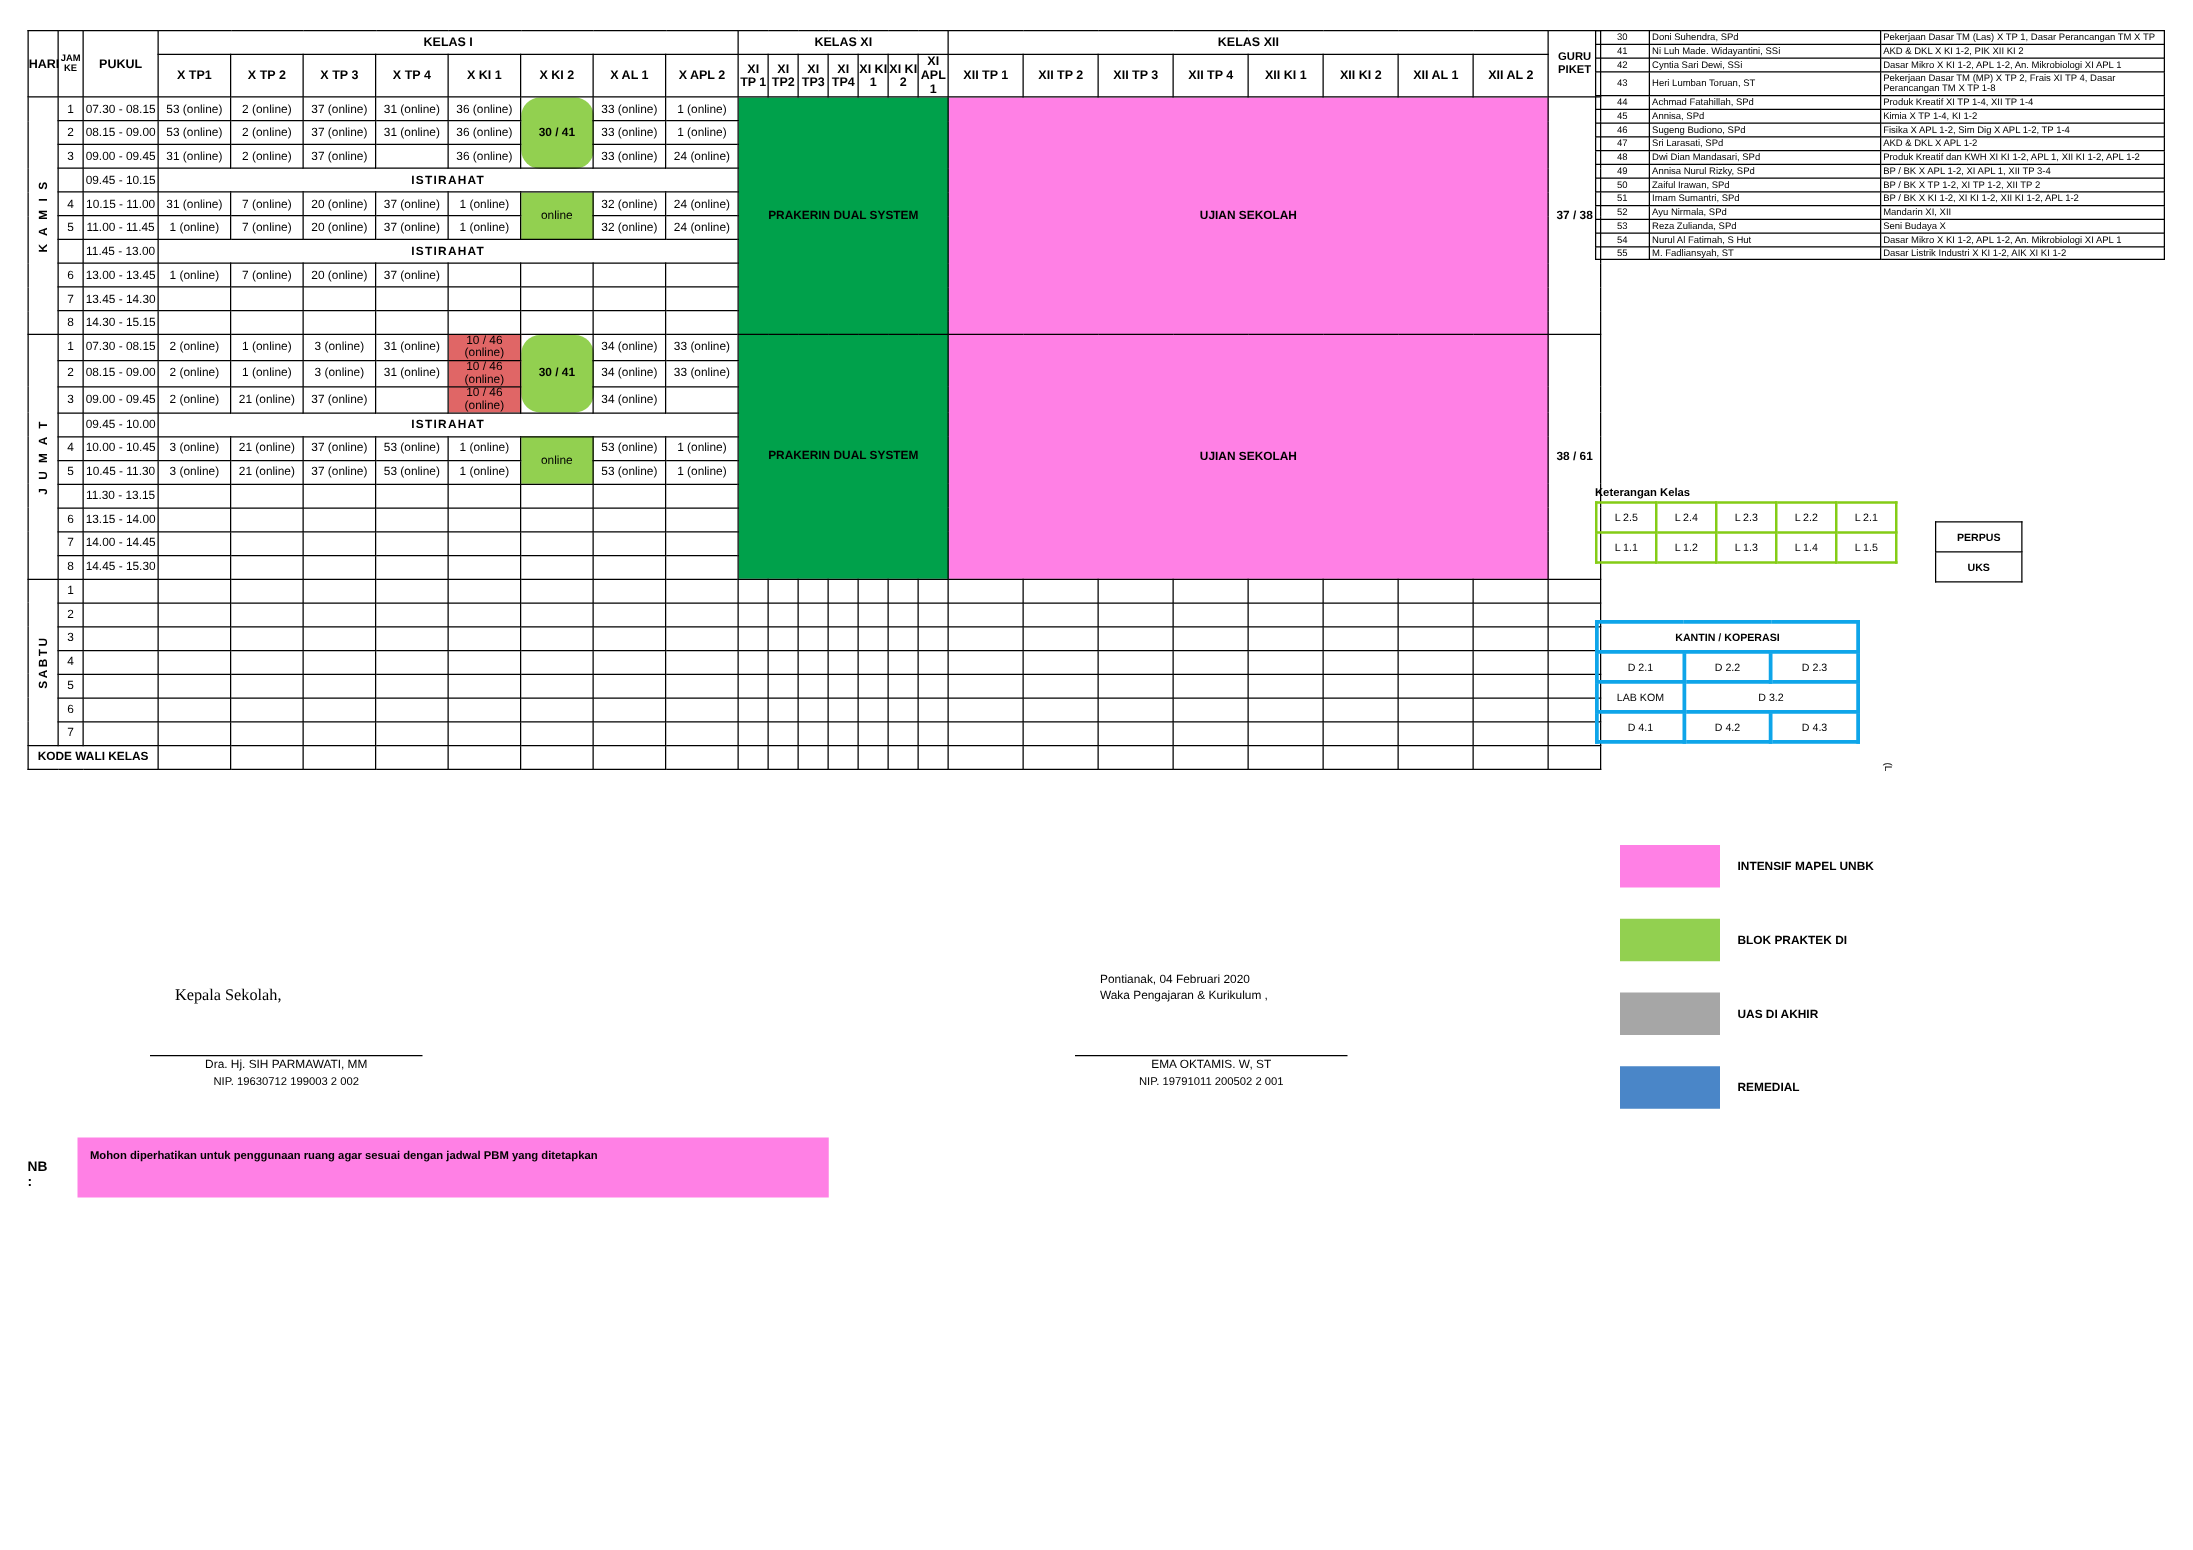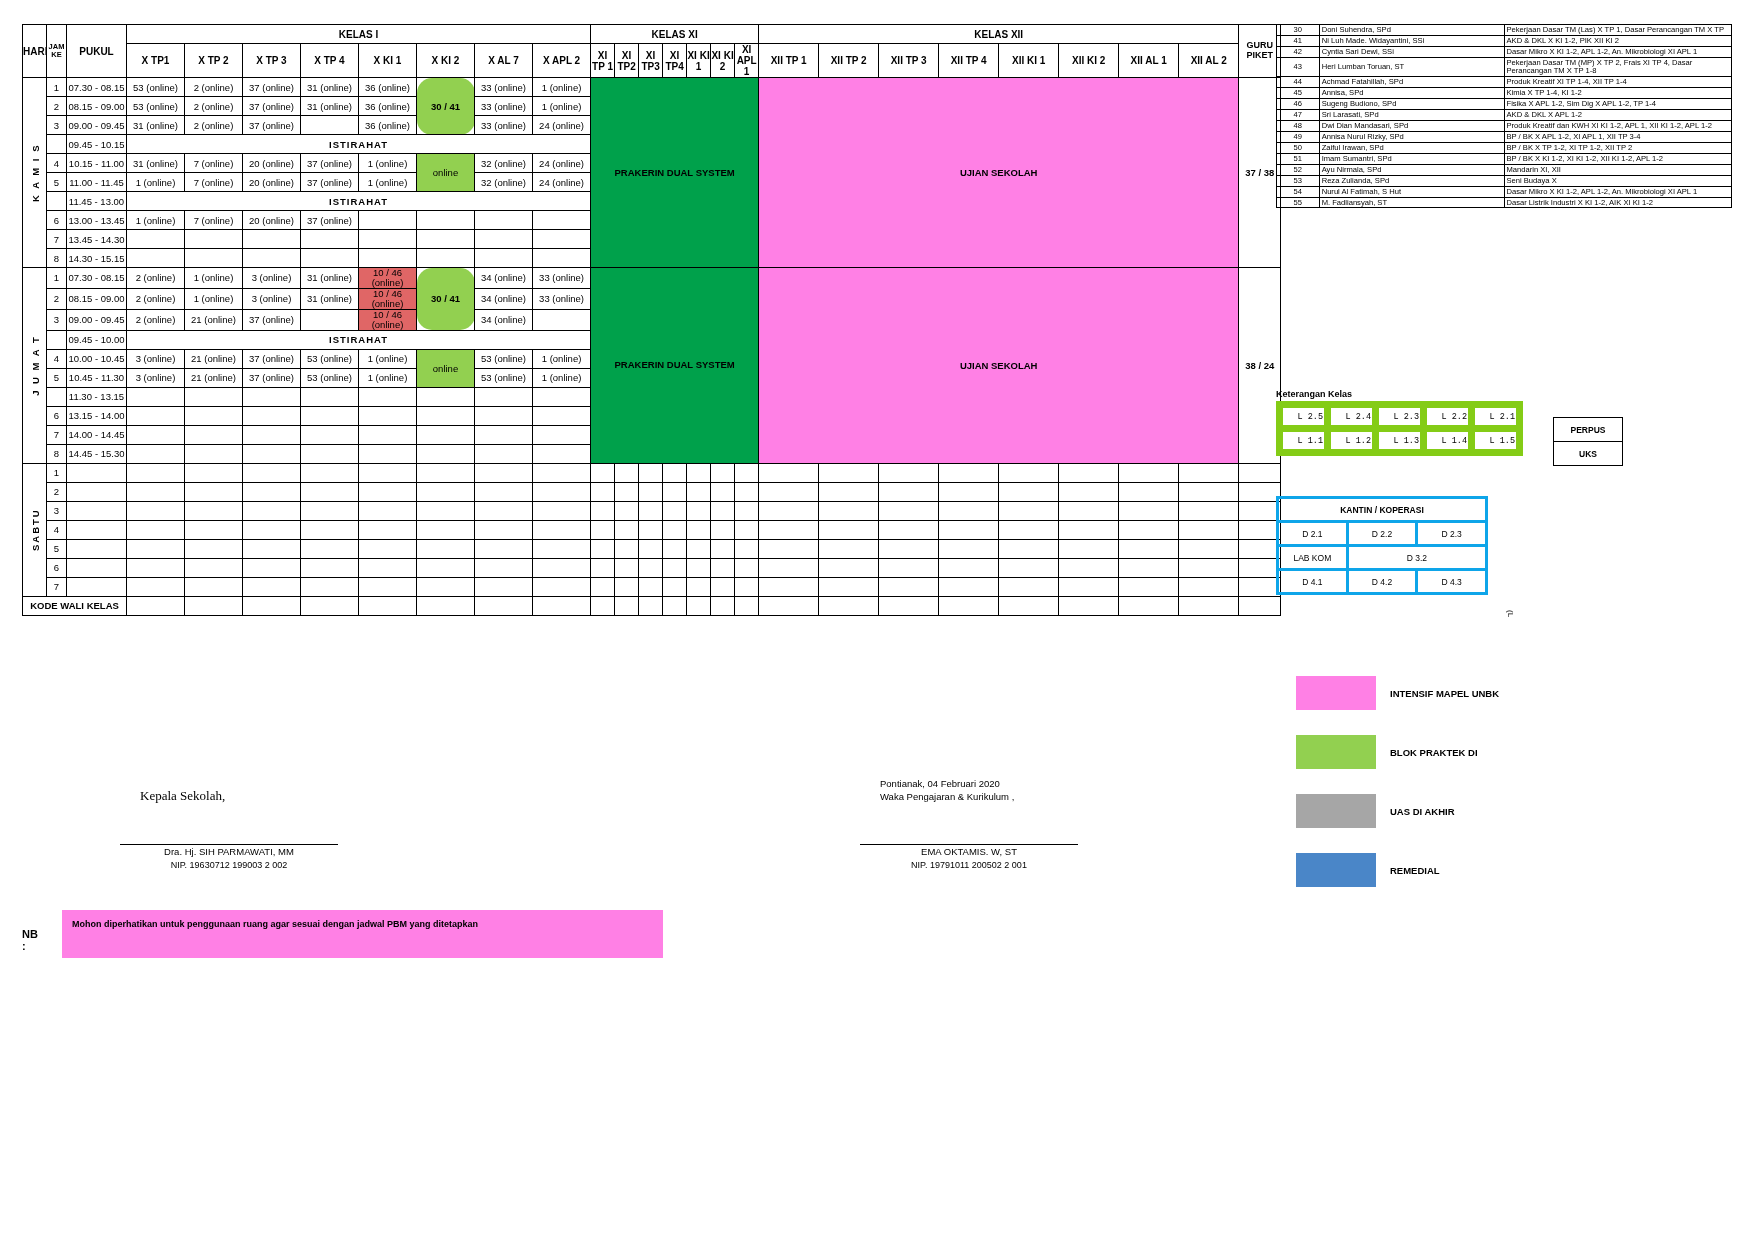--- a/index.html
+++ b/index.html
@@ -38,21 +38,21 @@
   #teachers { position:absolute; left:1276px; top:24px; width:456px; table-layout:fixed; }
   #teachers td { border:1px solid #000; font-size:7.6px; padding:1px 2px; vertical-align:middle; line-height:1.05; }
   #teachers td.tn { width:24px; text-align:center; }
   #teachers td.nm { width:104px; }
   #teachers td.sb { width:128px; }
 
   
   #ket { position:absolute; left:1276px; top:389px; width:456px; }
   .ket-title { font-weight:bold; font-size:9px; margin-bottom:2px; }
   #roomtbl { width:240px; table-layout:fixed; }
-  #roomtbl td { border:7px solid #84cc16; height:24px; text-align:right; font-size:8.5px; width:48px;font-family:Liberation Mono, monospace; }
+  #roomtbl td { border:2px solid #84cc16; height:24px; text-align:center; font-size:8.5px; width:48px; }
   #perpus { width:70px; table-layout:fixed;margin-top:16px; }
   #perpus td { border:1px solid #000; height:24px; text-align:center; font-size:8.5px; font-weight:bold; }
   #kantin { width:212px; table-layout:fixed; margin-top:0; }
   #kantin td { border:3px solid #0ea5e9; height:24px; text-align:center; font-size:8.5px; }
 
   
   #legend { position:absolute; left:1296px; top:676px; }
   .lg-row { display:flex; align-items:center; margin-bottom:25px; }
   .sw { width:80px; height:34px; border:0; }
   .lg-txt { font-weight:bold; font-size:9.5px; margin-left:14px; }
@@ -115,21 +115,21 @@
         <th colspan="8">KELAS XII</th>
         <th rowspan="2" style="font-size:9px;line-height:1.1">GURU PIKET</th>
       </tr>
       <tr>
         <th>X TP1</th>
         <th>X TP 2</th>
         <th>X TP 3</th>
         <th>X TP 4</th>
         <th>X KI 1</th>
         <th>X KI 2</th>
-        <th>X AL 7</th>
+        <th>X AL 1</th>
         <th>X APL 2</th>
         <th class="hd-small">XI TP 1</th>
         <th class="hd-small">XI TP2</th>
         <th class="hd-small">XI TP3</th>
         <th class="hd-small">XI TP4</th>
         <th class="hd-small">XI KI 1</th>
         <th class="hd-small">XI KI 2</th>
         <th class="hd-small">XI APL 1</th>
         <th>XII TP 1</th>
         <th>XII TP 2</th>
@@ -256,21 +256,21 @@
         <td>2 (online)</td>
         <td>1 (online)</td>
         <td>3 (online)</td>
         <td>31 (online)</td>
         <td class="red">10 / 46 (online)</td>
         <td class="green" rowspan="3">30 / 41</td>
         <td>34 (online)</td>
         <td>33 (online)</td>
         <td class="prakerin" colspan="7" rowspan="10">PRAKERIN DUAL SYSTEM</td>
         <td class="ujian" colspan="8" rowspan="10">UJIAN SEKOLAH</td>
-        <td class="guru" rowspan="10">38 / 24</td>
+        <td class="guru" rowspan="10">38 / 61</td>
       </tr>
       <tr>
         <td>2</td>
         <td>08.15 - 09.00</td>
         <td>2 (online)</td>
         <td>1 (online)</td>
         <td>3 (online)</td>
         <td>31 (online)</td>
         <td class="red">10 / 46 (online)</td>
         <td>34 (online)</td>

